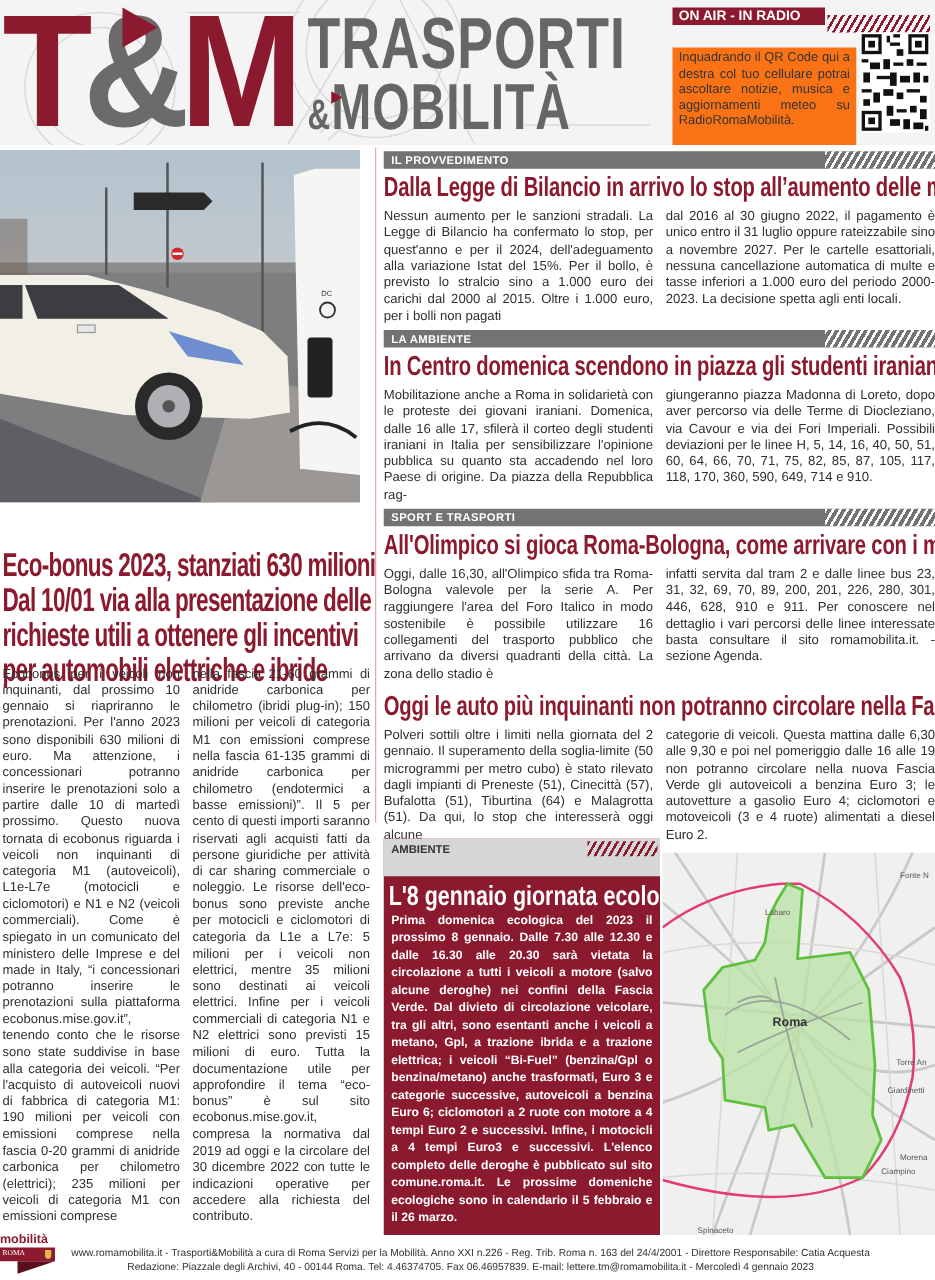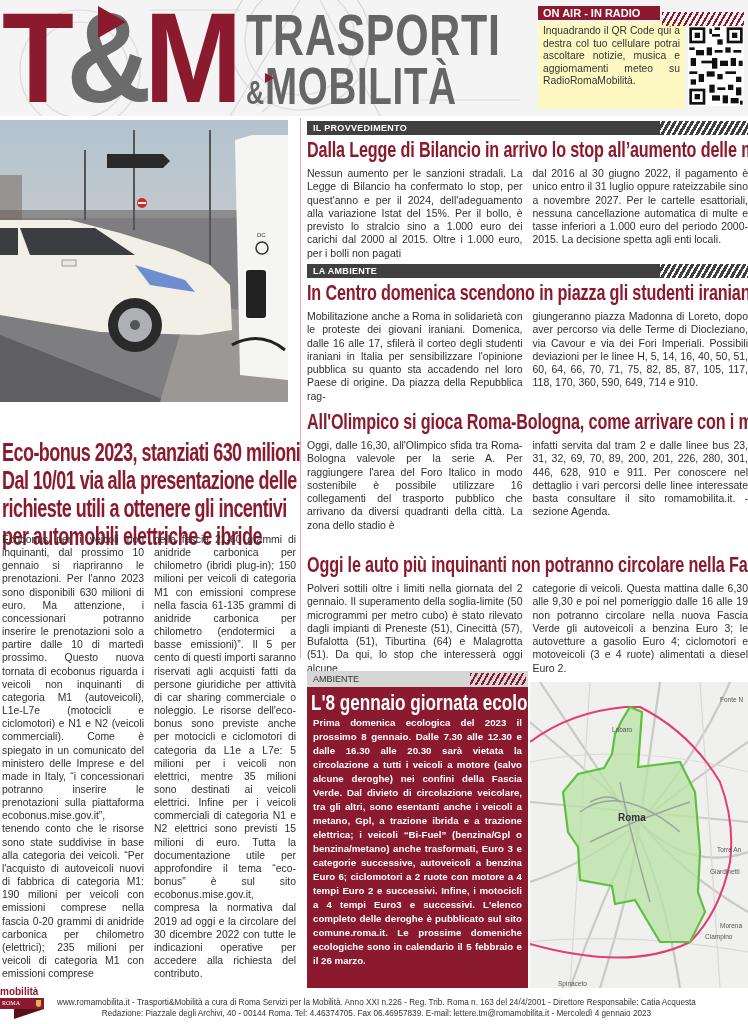--- a/index.html
+++ b/index.html
@@ -14,43 +14,43 @@
   .logo-tri { position: absolute; left: 98px; top: 6px; width: 0; height: 0; border-top: 16px solid transparent; border-bottom: 16px solid transparent; border-left: 28px solid #8c1a2e; }
   .logo-word1 { position: absolute; left: 246px; top: 6px; font-weight: 700; font-size: 58px; color: #666; letter-spacing: 1px; transform: scaleX(0.74); transform-origin: left top; line-height: 1; }
   .logo-word2 { position: absolute; left: 246px; top: 60px; font-weight: 700; font-size: 52px; color: #666; letter-spacing: 1px; transform: scaleX(0.74); transform-origin: left top; line-height: 1; }
   .logo-word2 .amp2 { font-size: 34px; position: relative; }
   .logo-tri2 { position: absolute; left: 265px; top: 73px; width: 0; height: 0; border-top: 5px solid transparent; border-bottom: 5px solid transparent; border-left: 9px solid #8c1a2e; }
 
   .onair { position: absolute; left: 538px; top: 6px; width: 206px; }
   .onair .label { background: #8c1a2e; color: #fff; font-weight: 700; font-size: 11px; height: 14px; line-height: 14px; padding-left: 5px; position: relative; width: 122px; }
   .onair .stripes { position: absolute; left: 124px; top: 6px; width: 82px; height: 14px;
     background: repeating-linear-gradient(120deg, #8c1a2e 0 2px, transparent 2px 5px); }
-  .onair .box { margin-top: 2px; background: #fef9c3; width: 147px; height: 87px; padding: 3px 5px; font-size: 10.3px; line-height: 12.6px; color: #333; text-align: justify; }
+  .onair .box { margin-top: 18px; background: #f97316; width: 147px; height: 87px; padding: 3px 5px; font-size: 10.3px; line-height: 12.6px; color: #333; text-align: justify; }
   .qr { position: absolute; left: 688px; top: 26px; width: 56px; height: 80px; background: #fff; }
 
   
   .sec { position: absolute; left: 307px; width: 441px; }
-  .kicker { height: 14px; background: #404040; color: #fff; font-weight: 700; font-size: 9px; line-height: 14px; padding-left: 6px; letter-spacing: 0.3px; position: relative; }
+  .kicker { height: 14px; background: #737373; color: #fff; font-weight: 700; font-size: 9px; line-height: 14px; padding-left: 6px; letter-spacing: 0.3px; position: relative; }
   .kicker::after { content: ""; position: absolute; right: 0; top: 0; width: 88px; height: 14px; background: repeating-linear-gradient(120deg, #fff 0 2px, transparent 2px 5px); }
   .headline { color: #8c1a2e; font-weight: 700; font-size: 22px; line-height: 26px; white-space: nowrap; transform: scaleX(0.735); transform-origin: left top; margin-top: 2px; letter-spacing: -0.2px; }
   .cols { display: flex; gap: 10px; margin-top: 4px; justify-content: space-between; }
   .col { flex: 1; font-size: 10.5px; line-height: 13.3px; text-align: justify; color: #2f2f2f; }
 
   .divider-left { position: absolute; left: 300px; top: 118px; width: 1px; height: 540px; background: #e3a7b0; }
 
   
   .photo { position: absolute; left: 0; top: 120px; width: 288px; height: 282px; overflow: hidden; background: #c9c4bf; }
   .left-title { position: absolute; left: 2px; top: 438px; width: 300px; color: #8c1a2e; font-weight: 700; font-size: 26.5px; line-height: 28px; white-space: nowrap; transform: scaleX(0.68); transform-origin: left top; letter-spacing: -0.8px; }
   .left-title div { width: 440px; }
   .left-cols { position: absolute; left: 2px; top: 533px; width: 294px; display: flex; gap: 10px; }
   .left-cols .col { font-size: 10.4px; line-height: 13.15px; }
 
   
   .amb { position: absolute; left: 307px; top: 671px; width: 221px; height: 317px; background: #8c1a2e; }
-  .amb .kick { height: 16px; background: #d6d6d6; color: #333; font-weight: 400; font-size: 9px; line-height: 16px; padding-left: 6px; position: relative; }
+  .amb .kick { height: 30px; background: #d6d6d6; color: #333; font-weight: 700; font-size: 9px; line-height: 16px; padding-left: 6px; position: relative; }
   .amb .kick::after { content: ""; position: absolute; right: 2px; top: 2px; width: 56px; height: 12px; background: repeating-linear-gradient(120deg, #8c1a2e 0 2px, transparent 2px 5px); }
   .amb .title { color: #fff; font-weight: 700; font-size: 22px; line-height: 26px; transform: scaleX(0.78); transform-origin: left top; white-space: nowrap; padding-left: 5px; margin-top: 3px; }
   .amb .body { color: #fff; font-weight: 700; font-size: 9.7px; line-height: 14px; padding: 0 6px; text-align: justify; margin-top: 0; }
 
   .map { position: absolute; left: 530px; top: 682px; width: 218px; height: 306px; background: #f1f1ef; overflow: hidden; }
 
   
   .footer { position: absolute; left: 0; top: 992px; width: 748px; height: 32px; }
   .footer .brand { position: absolute; left: 0; top: -6px; width: 44px; }
   .footer .brand .mob { color: #8c1a2e; font-weight: 700; font-size: 10px; line-height: 12px; }
@@ -191,34 +191,35 @@
   <p class="col">nella fascia 21-60 grammi di anidride carbonica per chilometro (ibridi plug-in); 150 milioni per veicoli di categoria M1 con emissioni comprese nella fascia 61-135 grammi di anidride carbonica per chilometro (endotermici a basse emissioni)”. Il 5 per cento di questi importi saranno riservati agli acquisti fatti da persone giuridiche per attività di car sharing commerciale o noleggio. Le risorse dell'eco-bonus sono previste anche per motocicli e ciclomotori di categoria da L1e a L7e: 5 milioni per i veicoli non elettrici, mentre 35 milioni sono destinati ai veicoli elettrici. Infine per i veicoli commerciali di categoria N1 e N2 elettrici sono previsti 15 milioni di euro. Tutta la documentazione utile per approfondire il tema “eco-bonus” è sul sito ecobonus.mise.gov.it, compresa la normativa dal 2019 ad oggi e la circolare del 30 dicembre 2022 con tutte le indicazioni operative per accedere alla richiesta del contributo.</p>
 </div>
 
 <div class="divider-left"></div>
 
 <section class="sec" style="top:121px;">
   <div class="kicker">IL PROVVEDIMENTO</div>
   <h2 class="headline">Dalla Legge di Bilancio in arrivo lo stop all’aumento delle multe</h2>
   <div class="cols">
     <p class="col">Nessun aumento per le sanzioni stradali. La Legge di Bilancio ha confermato lo stop, per quest'anno e per il 2024, dell'adeguamento alla variazione Istat del 15%. Per il bollo, è previsto lo stralcio sino a 1.000 euro dei carichi dal 2000 al 2015. Oltre i 1.000 euro, per i bolli non pagati</p>
-    <p class="col">dal 2016 al 30 giugno 2022, il pagamento è unico entro il 31 luglio oppure rateizzabile sino a novembre 2027. Per le cartelle esattoriali, nessuna cancellazione automatica di multe e tasse inferiori a 1.000 euro del periodo 2000-2015. La decisione spetta agli enti locali.</p>
+    <p class="col">dal 2016 al 30 giugno 2022, il pagamento è unico entro il 31 luglio oppure rateizzabile sino a novembre 2027. Per le cartelle esattoriali, nessuna cancellazione automatica di multe e tasse inferiori a 1.000 euro del periodo 2000-2023. La decisione spetta agli enti locali.</p>
   </div>
 </section>
 
 <section class="sec" style="top:264px;">
   <div class="kicker">LA AMBIENTE</div>
   <h2 class="headline">In Centro domenica scendono in piazza gli studenti iraniani, bus deviati</h2>
   <div class="cols">
     <p class="col">Mobilitazione anche a Roma in solidarietà con le proteste dei giovani iraniani. Domenica, dalle 16 alle 17, sfilerà il corteo degli studenti iraniani in Italia per sensibilizzare l'opinione pubblica su quanto sta accadendo nel loro Paese di origine. Da piazza della Repubblica rag-</p>
     <p class="col">giungeranno piazza Madonna di Loreto, dopo aver percorso via delle Terme di Diocleziano, via Cavour e via dei Fori Imperiali. Possibili deviazioni per le linee H, 5, 14, 16, 40, 50, 51, 60, 64, 66, 70, 71, 75, 82, 85, 87, 105, 117, 118, 170, 360, 590, 649, 714 e 910.</p>
   </div>
 </section>
 
 <section class="sec" style="top:407px;">
+  <div class="kicker">SPORT E TRASPORTI</div>
   <h2 class="headline">All'Olimpico si gioca Roma-Bologna, come arrivare con i mezzi pubblici</h2>
   <div class="cols">
     <p class="col">Oggi, dalle 16,30, all'Olimpico sfida tra Roma-Bologna valevole per la serie A. Per raggiungere l'area del Foro Italico in modo sostenibile è possibile utilizzare 16 collegamenti del trasporto pubblico che arrivano da diversi quadranti della città. La zona dello stadio è</p>
     <p class="col">infatti servita dal tram 2 e dalle linee bus 23, 31, 32, 69, 70, 89, 200, 201, 226, 280, 301, 446, 628, 910 e 911. Per conoscere nel dettaglio i vari percorsi delle linee interessate basta consultare il sito romamobilita.it. - sezione Agenda.</p>
   </div>
 </section>
 
 <section class="sec" style="top:550px;">
   <h2 class="headline">Oggi le auto più inquinanti non potranno circolare nella Fascia Verde</h2>
   <div class="cols">

